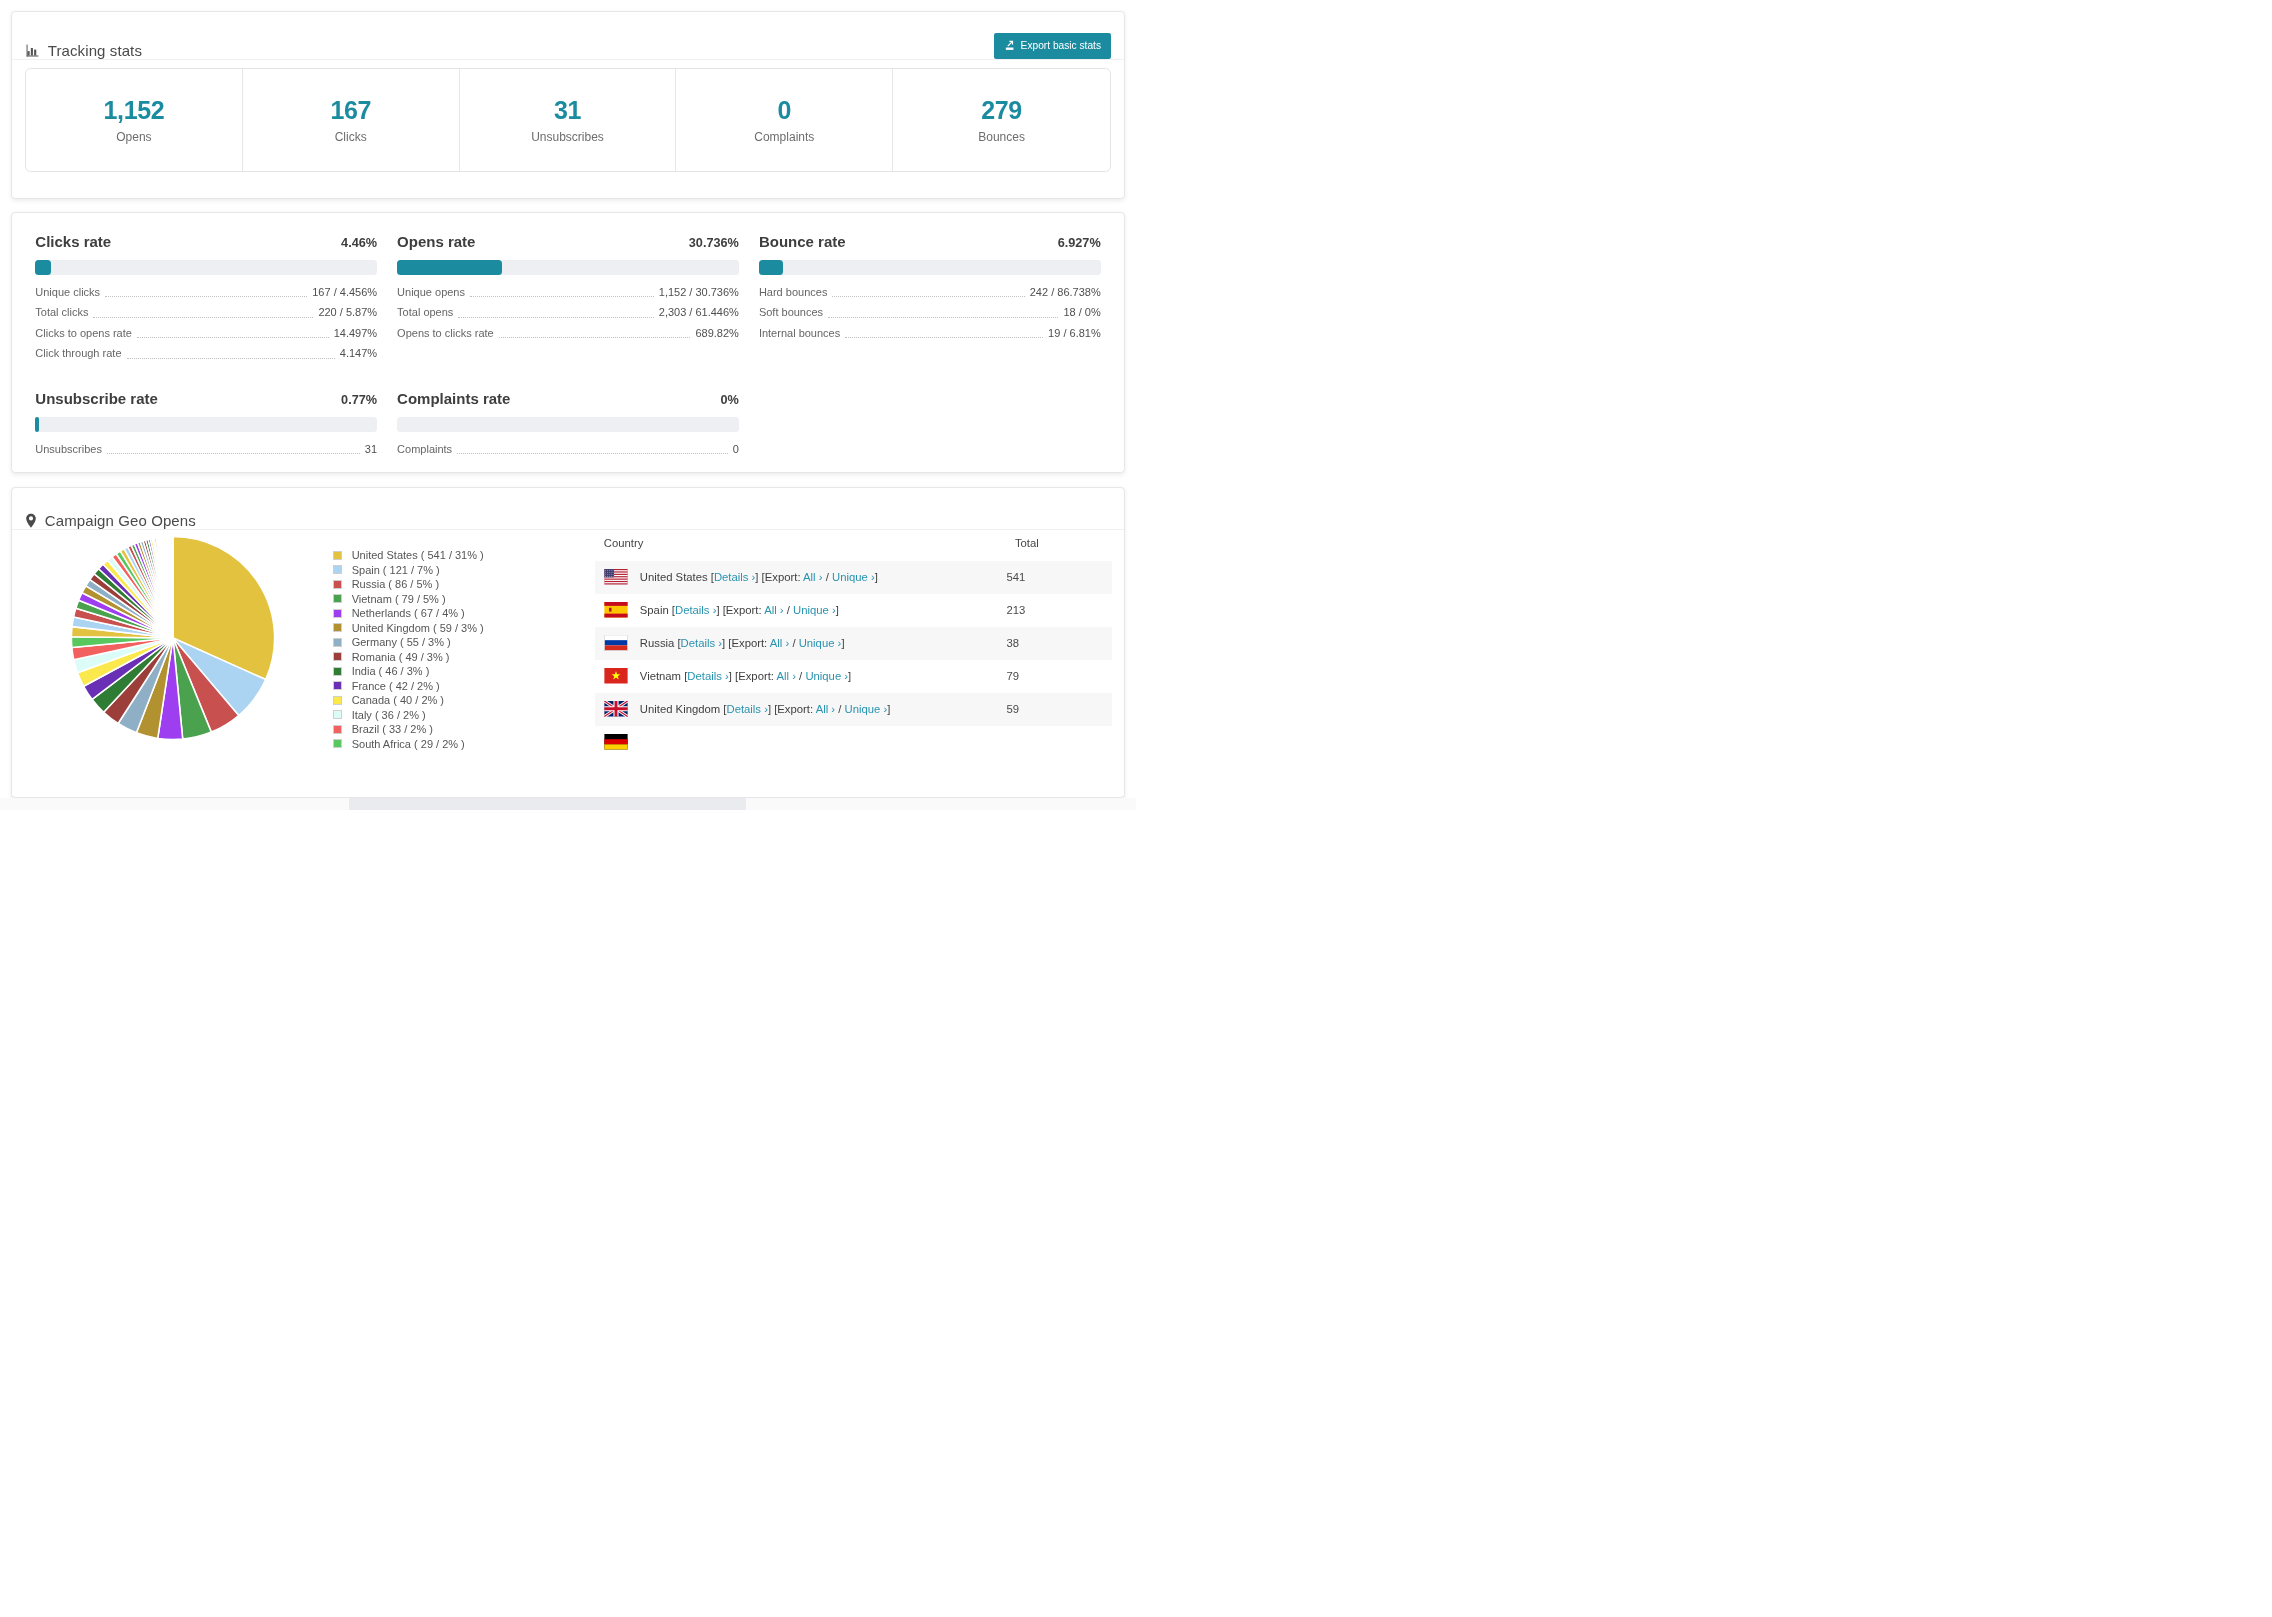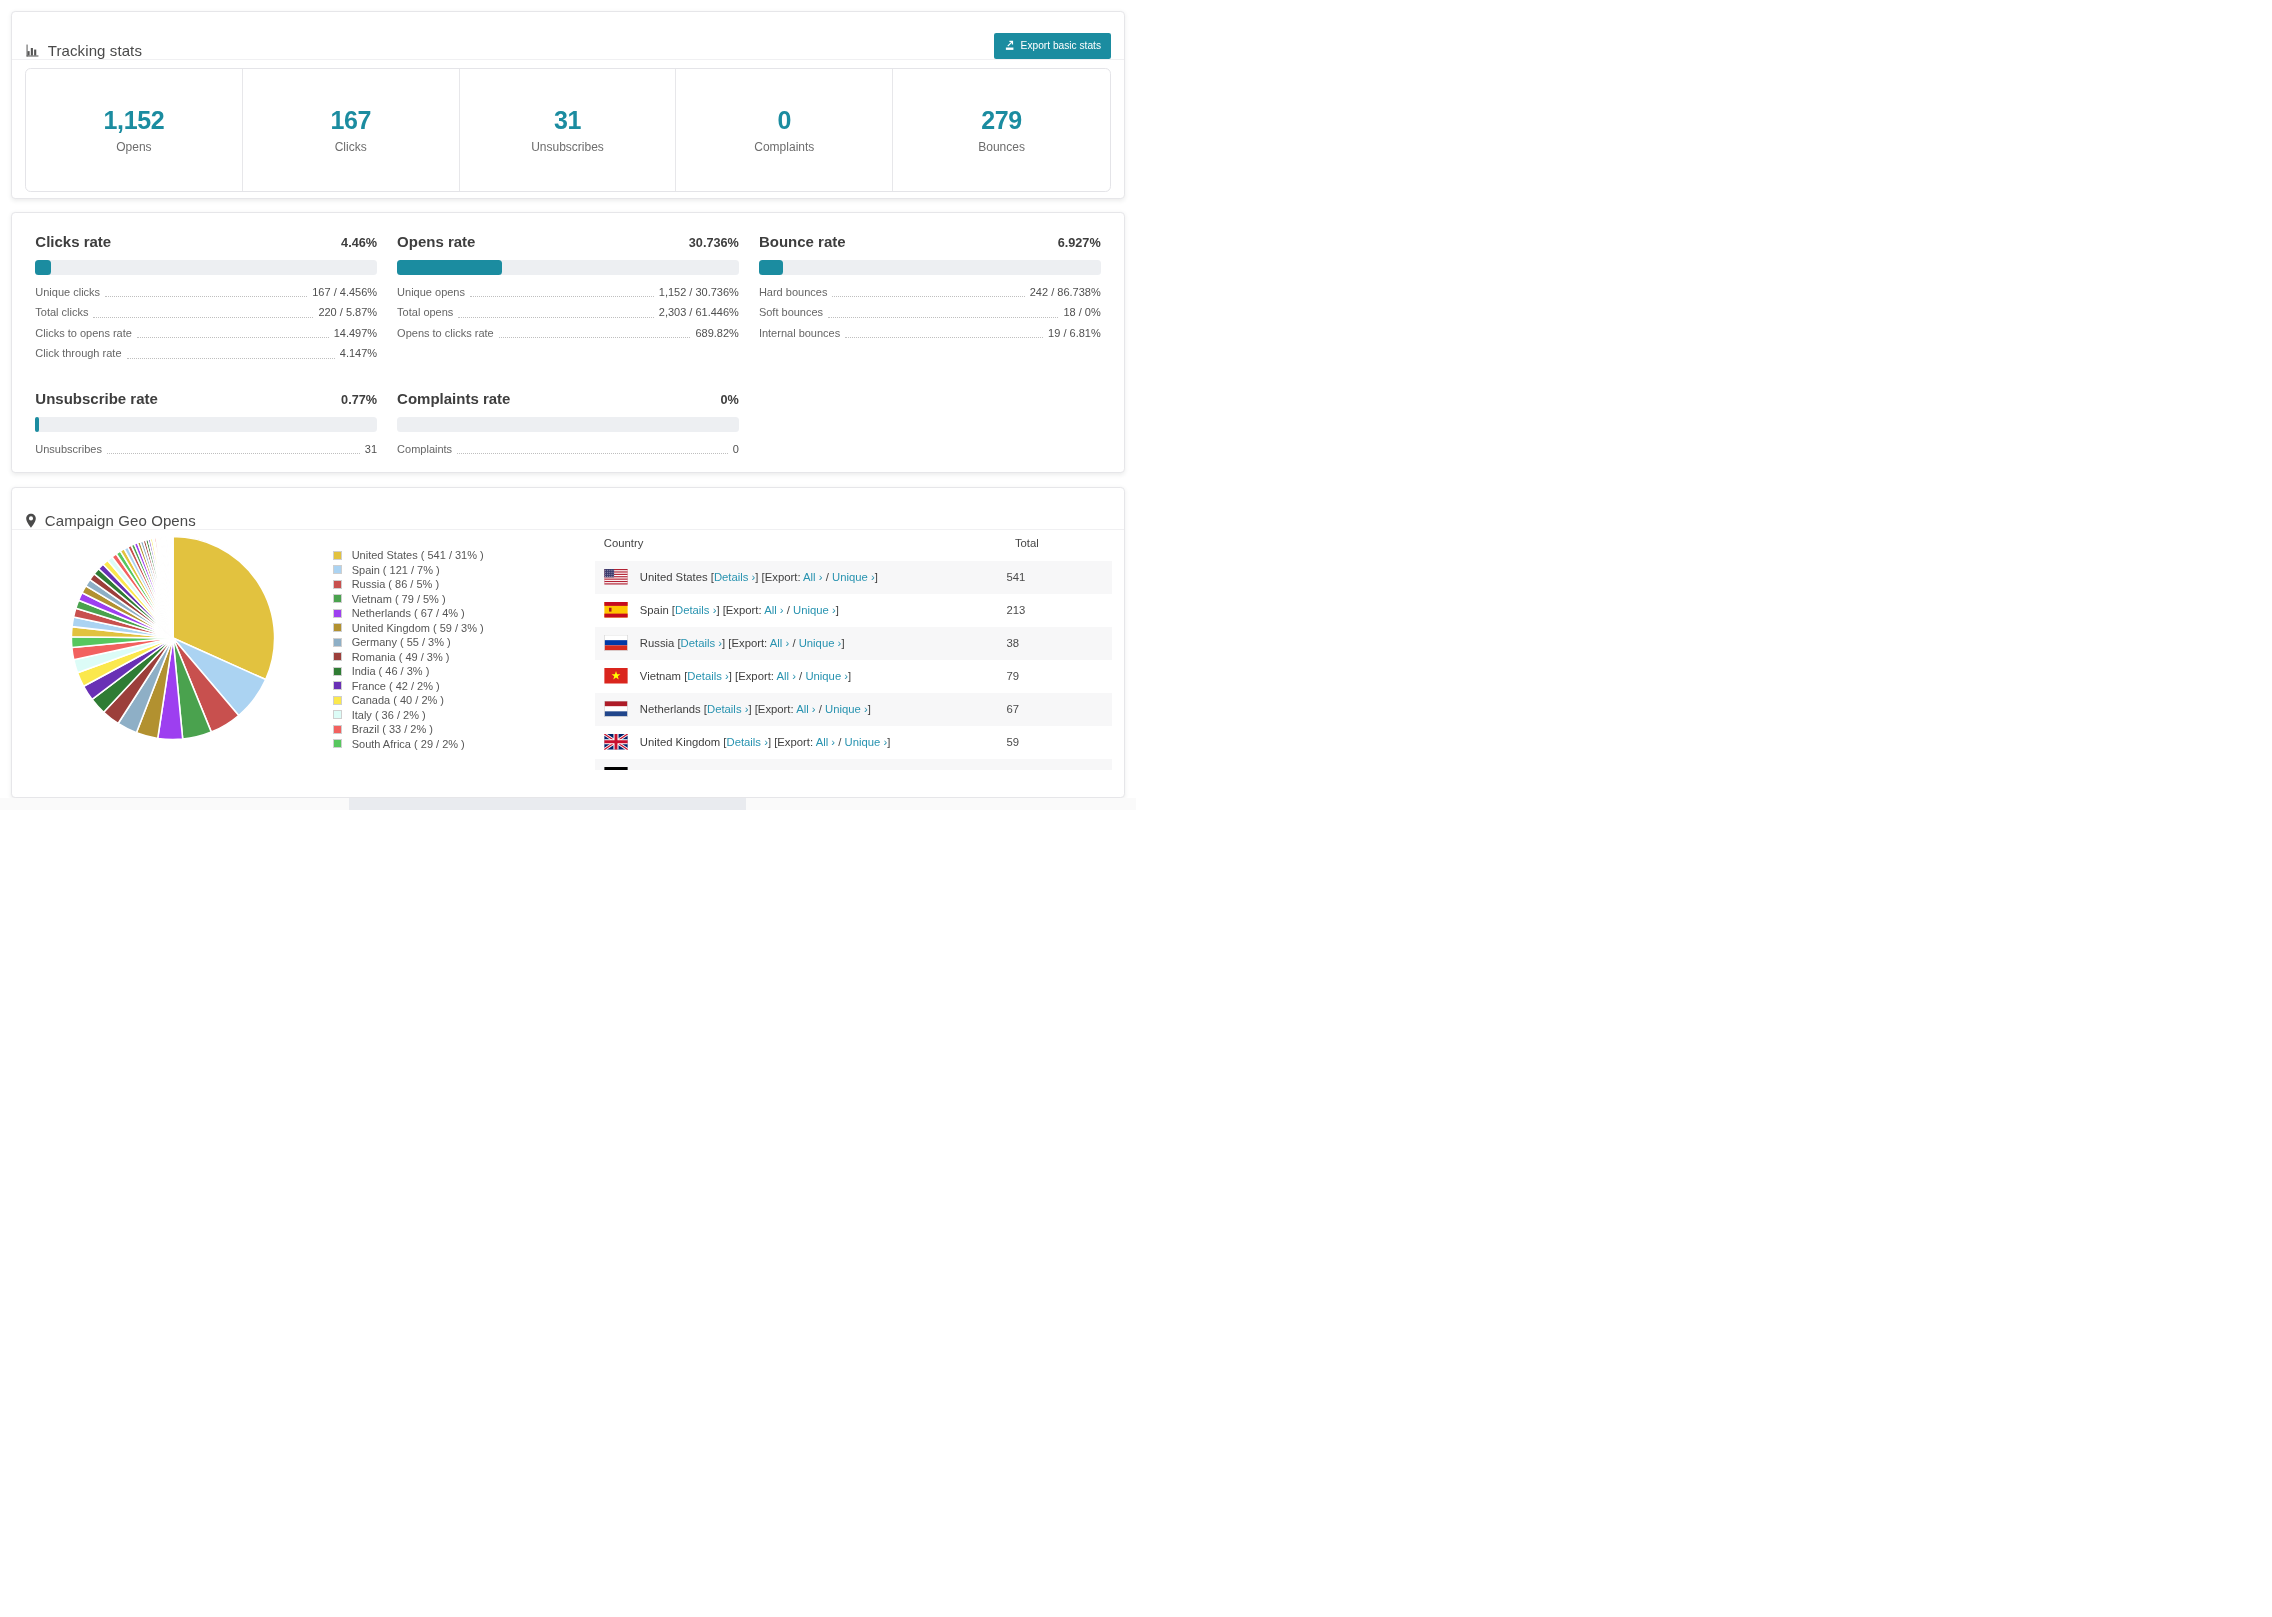--- a/index.html
+++ b/index.html
@@ -33,21 +33,21 @@
     display:flex; align-items:center; gap:5.6px;
     background:var(--accent,#1b8ca0); color:#fff;
     border:none; border-radius:2.1px;
     font-family:inherit; font-size:10.2px;
     padding:7px 10px; cursor:pointer;
   }
   .stats-row {
     margin:9.2px 12.7px 0;
     border:0.7px solid #e4e4e8; border-radius:5.6px;
     display:grid; grid-template-columns:repeat(5,1fr);
-    height:124px; background:#fff;
+    height:104px; background:#fff;
   }
   .stat-cell {
     display:flex; flex-direction:column; align-items:center; justify-content:center;
     border-right:0.7px solid #e7e7ea;
   }
   .stat-cell:last-child { border-right:none; }
   .stat-value { color:var(--accent,#1b8ca0); font-size:25px; font-weight:700; letter-spacing:-0.4px; }
   .stat-label { color:#6d6d6d; font-size:12px; margin-top:5px; }
 
   
@@ -493,34 +493,20 @@
                     </svg>
                     <span class="row-text">Vietnam [<a href="#">Details ›</a>] [Export: <a href="#">All ›</a> / <a href="#">Unique ›</a>]</span>
                   </div>
                 </td>
                 <td class="c-total">79</td>
               </tr>
               <tr>
                 <td class="c-country">
                   <div class="country-inner">
                     <svg viewBox="0 0 30 20" class="flag">
-                      <rect x="0" y="0" width="30" height="20" fill="#fff"></rect>
-                      <rect x="0" y="0" width="30" height="6.67" fill="#AE1C28"></rect>
-                      <rect x="0" y="13.33" width="30" height="6.67" fill="#21468B"></rect>
-                      <rect x="0" y="0" width="30" height="20" fill="none" stroke="#d9d9d9"></rect>
-                    </svg>
-                    <span class="row-text">Netherlands [<a href="#">Details ›</a>] [Export: <a href="#">All ›</a> / <a href="#">Unique ›</a>]</span>
-                  </div>
-                </td>
-                <td class="c-total">67</td>
-              </tr>
-              <tr>
-                <td class="c-country">
-                  <div class="country-inner">
-                    <svg viewBox="0 0 30 20" class="flag">
                       <rect x="0" y="0" width="30" height="20" fill="#012169"></rect>
                       <path d="M0 0 L30 20 M30 0 L0 20" fill="none" stroke="#ffffff" stroke-width="4"></path>
                       <path d="M0 0 L30 20 M30 0 L0 20" fill="none" stroke="#C8102E" stroke-width="1.6"></path>
                       <path d="M15 0 V20 M0 10 H30" fill="none" stroke="#ffffff" stroke-width="6.6"></path>
                       <path d="M15 0 V20 M0 10 H30" fill="none" stroke="#C8102E" stroke-width="3.8"></path>
                     </svg>
                     <span class="row-text">United Kingdom [<a href="#">Details ›</a>] [Export: <a href="#">All ›</a> / <a href="#">Unique ›</a>]</span>
                   </div>
                 </td>
                 <td class="c-total">59</td>

